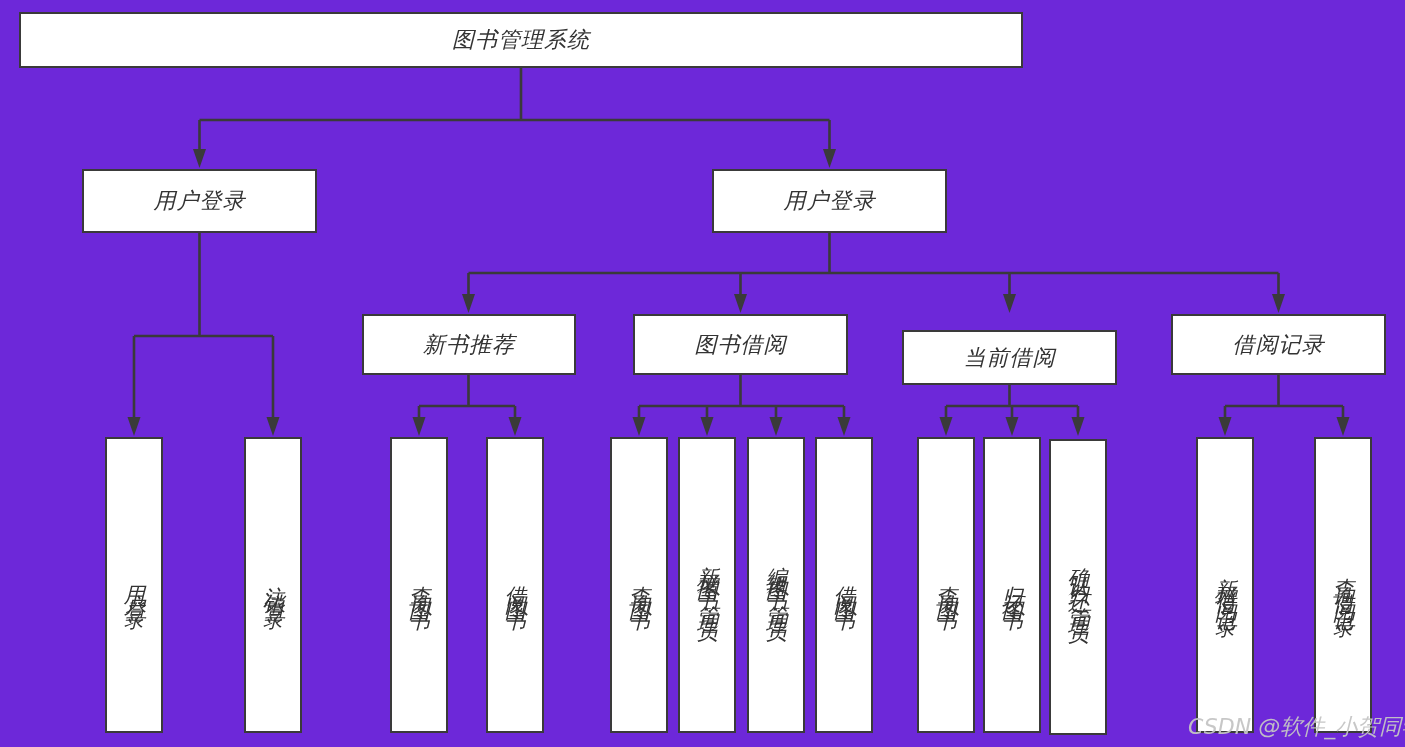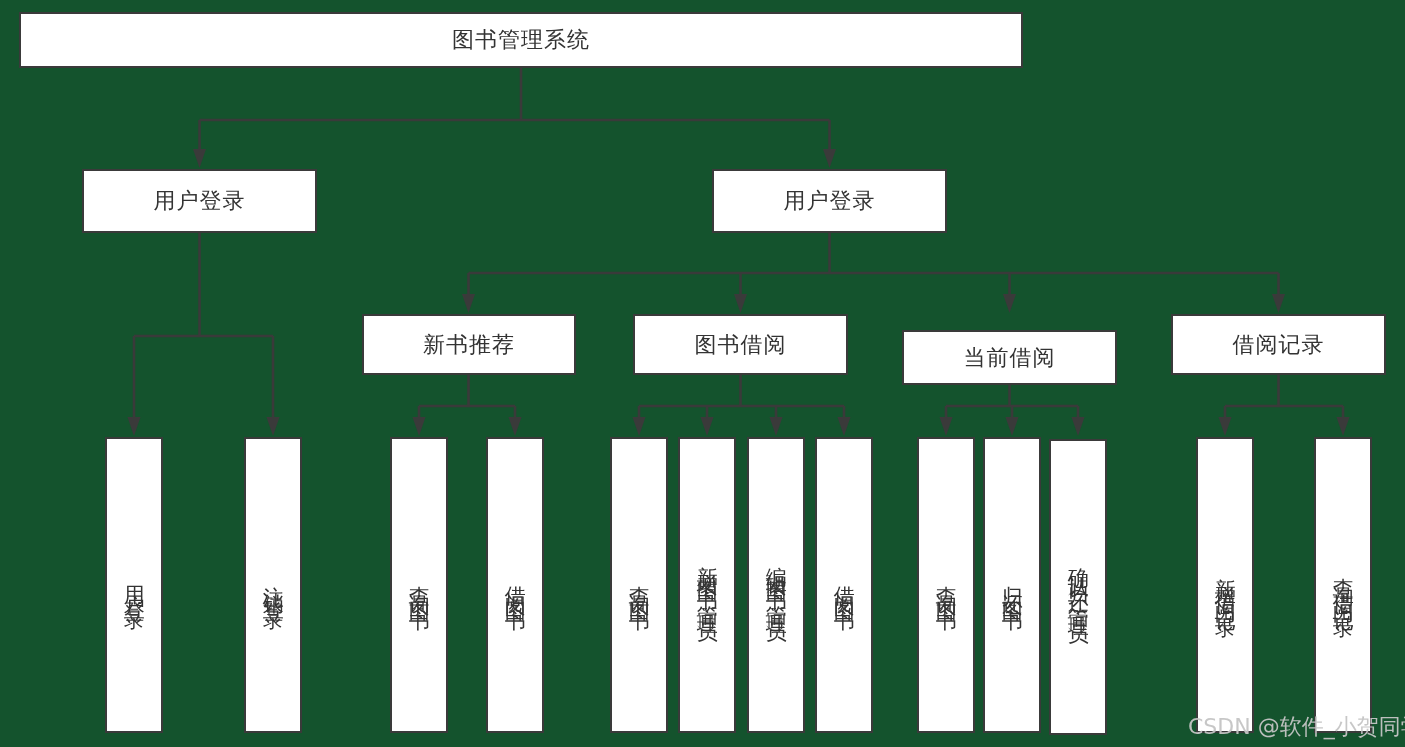--- a/index.html
+++ b/index.html
@@ -1,18 +1,18 @@
 <!DOCTYPE html>
 <html><head>
 <meta charset="utf-8">
 <style>
   html,body{margin:0;padding:0;background:#ffffff;}
   body{font-family:"DejaVu Sans","Liberation Sans",sans-serif;}
   .canvas{
-    position:relative;width:1405px;height:747px;background:#14532d;overflow:hidden;
+    position:relative;width:1405px;height:747px;background:#6d28d9;overflow:hidden;font-style:italic;
   }
   .wires{position:absolute;left:0;top:0;width:1405px;height:747px;}
   .box{
     position:absolute;box-sizing:border-box;background:#ffffff;
     border:2.6px solid #3a3a3a;display:flex;align-items:center;justify-content:center;
     color:#333333;
   }
   .h-label{font-size:22px;letter-spacing:1px;white-space:nowrap;}
   .v-label{
     writing-mode:vertical-lr;text-orientation:mixed;

